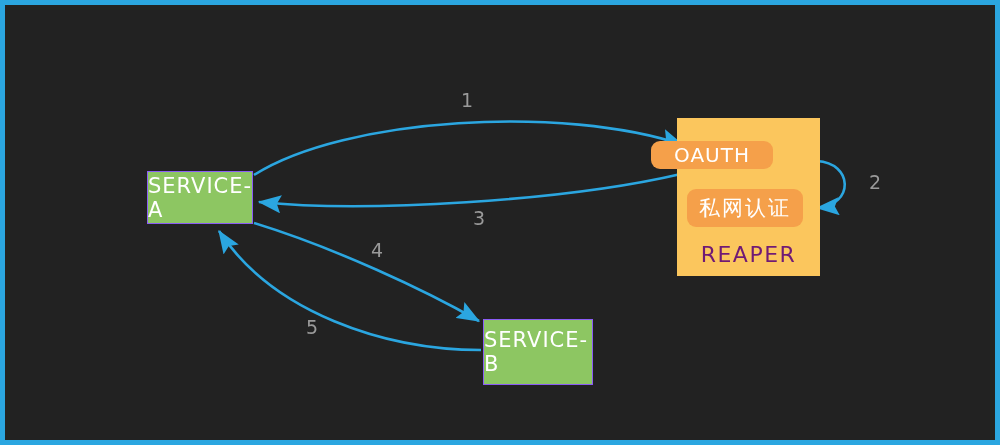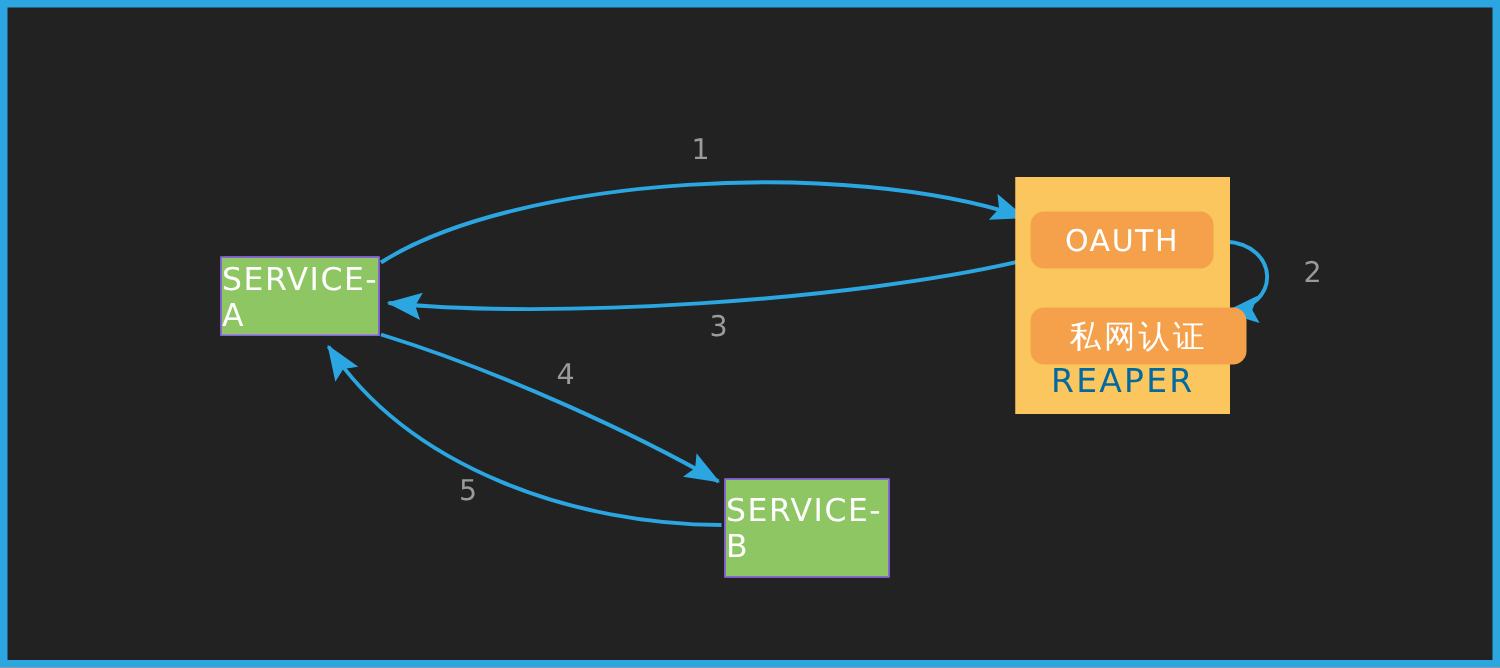--- a/index.html
+++ b/index.html
@@ -42,21 +42,21 @@
   .node-group {
     background: #fbc65d;
     border: 1px solid #fbc65d;
     flex-direction: column;
     justify-content: flex-end;
     padding-bottom: 8px;
   }
   .group-title {
     font-size: 22px;
     letter-spacing: 1.5px;
-    color: #0369a1;
+    color: #701a75;
   }
   .sub-node {
     position: absolute;
     box-sizing: border-box;
     background: #f5a04a;
     border-radius: 9px;
     display: flex;
     align-items: center;
     justify-content: center;
     color: #ffffff;
@@ -103,25 +103,25 @@
   </div>
 
   <div class="node node-service" style="left:478px; top:314px; width:110px; height:66px;">
     <span>SERVICE-B</span>
   </div>
 
   <div class="node node-group" style="left:672px; top:113px; width:143px; height:158px;">
     <span class="group-title">REAPER</span>
   </div>
 
-  <div class="sub-node" style="left:682px; top:136px; width:122px; height:38px;">
+  <div class="sub-node" style="left:646px; top:136px; width:122px; height:28px;">
     <span>OAUTH</span>
   </div>
 
-  <div class="sub-node sub-node-cjk" style="left:682px; top:200px; width:144px; height:38px;">
+  <div class="sub-node sub-node-cjk" style="left:682px; top:184px; width:116px; height:38px;">
     <span>私网认证</span>
   </div>
 
   <div class="edge-label" style="left:456px; top:84px;">1</div>
   <div class="edge-label" style="left:864px; top:166px;">2</div>
   <div class="edge-label" style="left:468px; top:202px;">3</div>
   <div class="edge-label" style="left:366px; top:234px;">4</div>
   <div class="edge-label" style="left:301px; top:311px;">5</div>
 
 </div>

